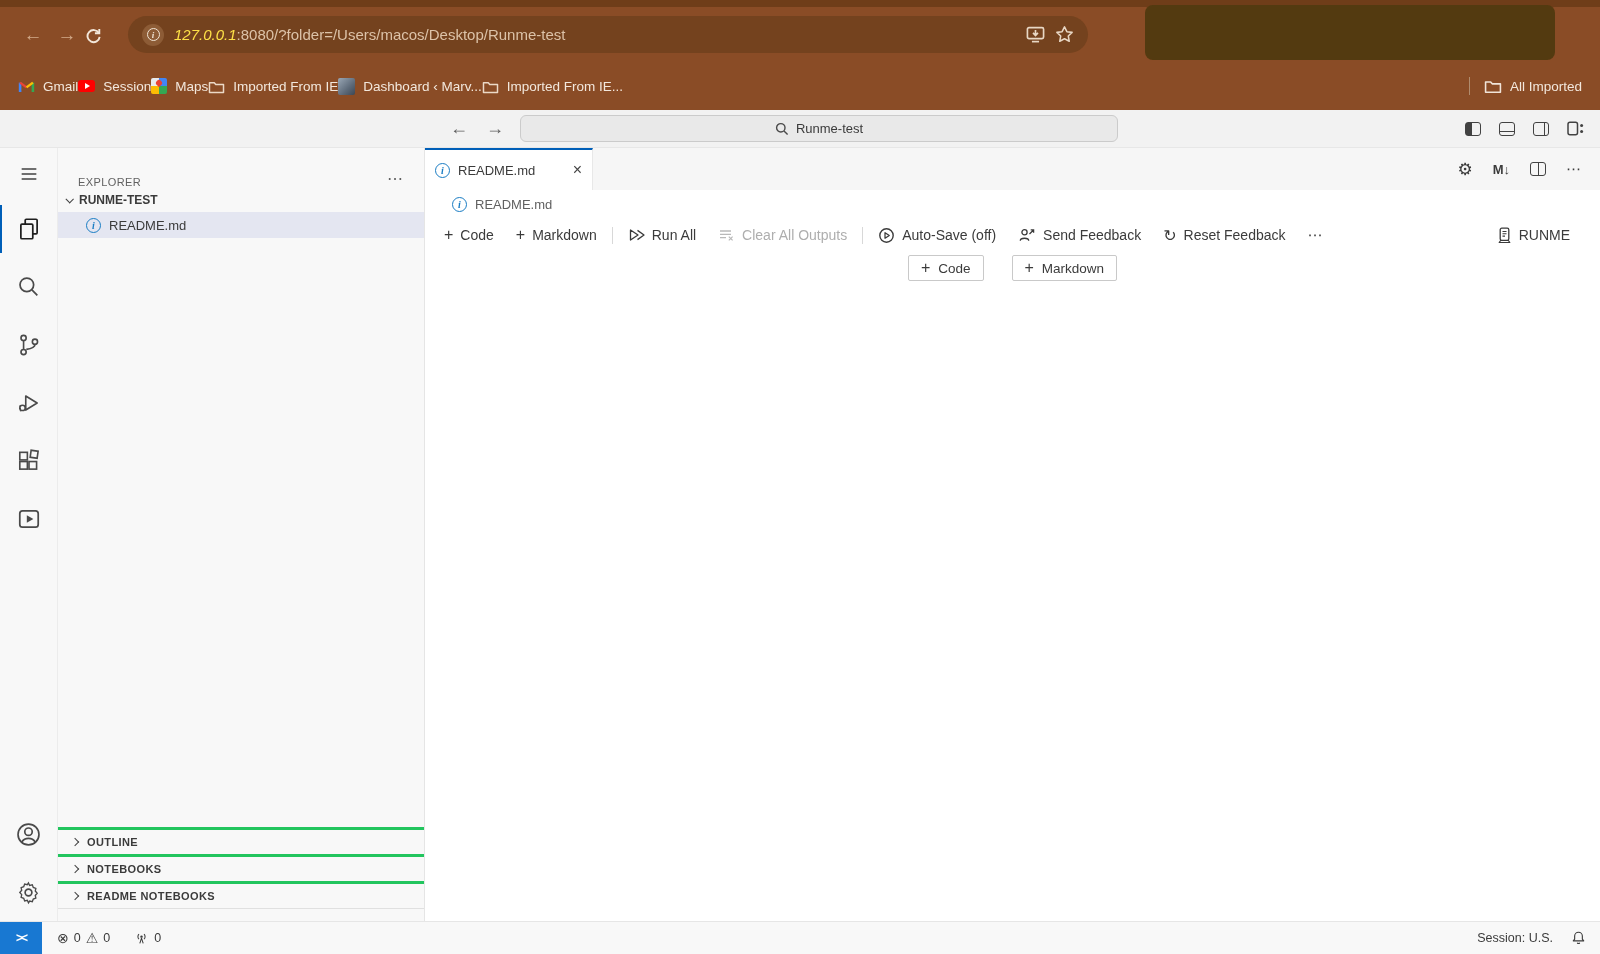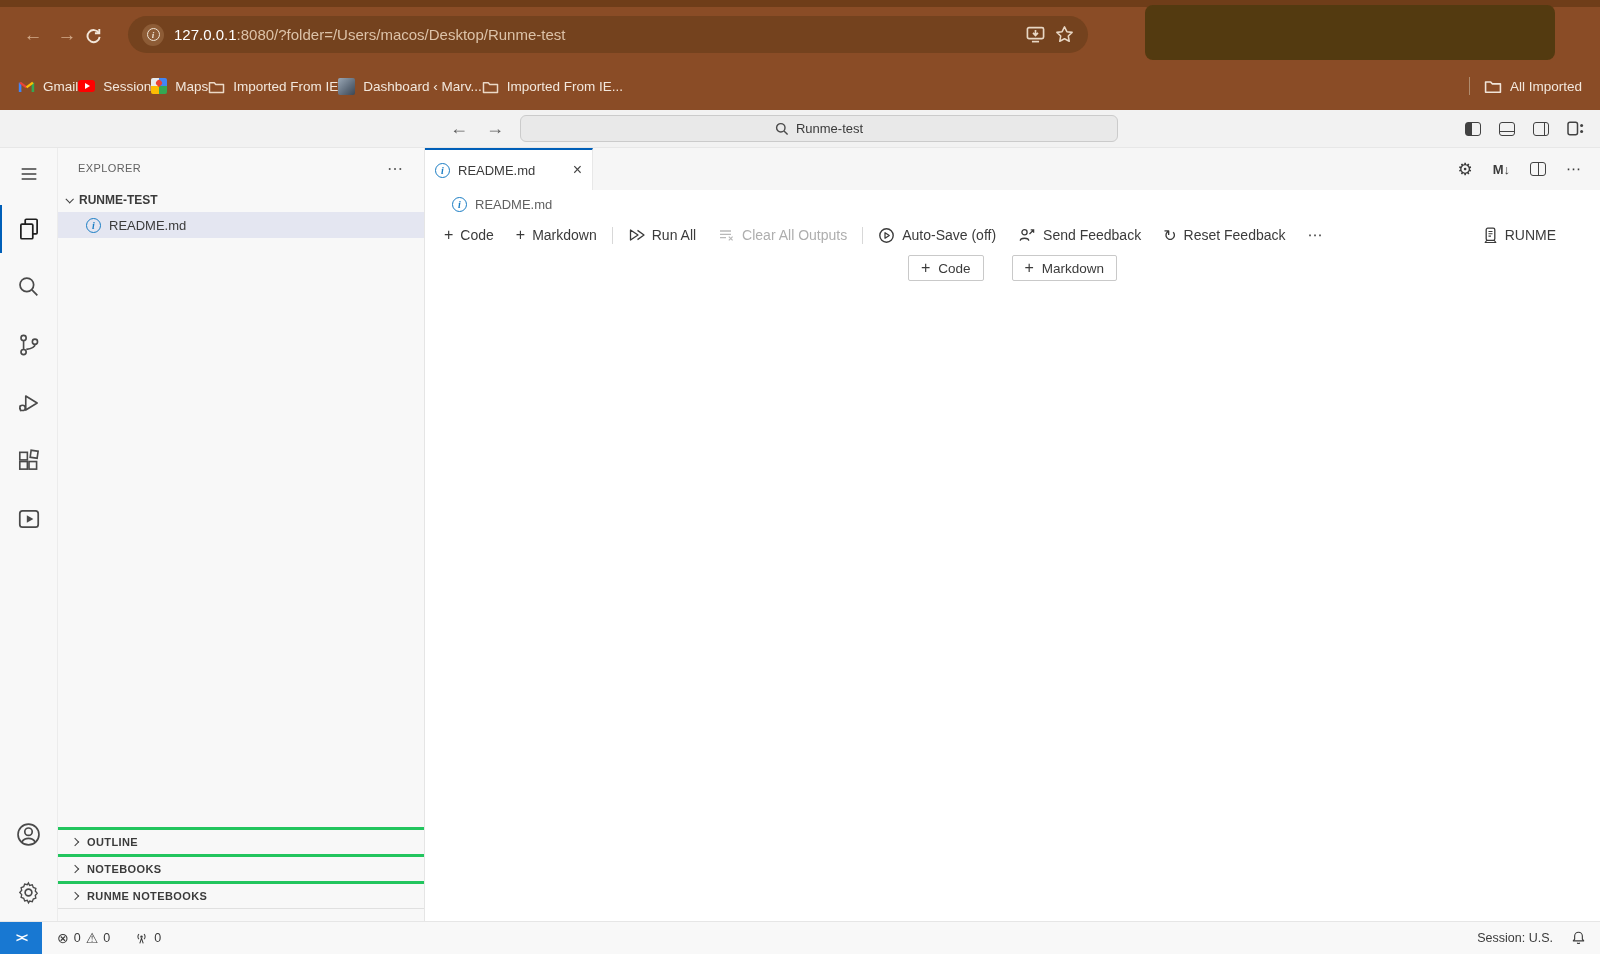--- a/index.html
+++ b/index.html
@@ -14,21 +14,21 @@
   .b-toolbar { position: relative; height: 55px; display: flex; align-items: center; padding: 0 16px; }
   .nav-glyph { font-size: 19px; color: #d3ac8c; width: 34px; text-align: center; cursor: default; }
   .url-pill { margin-left: 10px; width: 960px; height: 37px; background: #74421e; border-radius: 19px;
     display: flex; align-items: center; padding: 0 14px; gap: 10px; }
   .url-info-chip { width: 22px; height: 22px; border-radius: 50%; background: #8d5c36;
     display: flex; align-items: center; justify-content: center; }
   .url-info-ring { width: 13px; height: 13px; border: 1.3px solid #f0e4d4; border-radius: 50%;
     color: #f0e4d4; font: italic bold 9px "Liberation Serif", serif;
     display: flex; align-items: center; justify-content: center; }
   .url-text { flex: 1; font-size: 15px; white-space: nowrap; overflow: hidden; }
-  .url-host { color: #ffffff; }
+  .url-host { color: #fde047; font-style: italic; }
   .url-rest { color: #dcc2a8; }
   .redacted { position: absolute; left: 1145px; top: -2px; width: 410px; height: 55px;
     background: #533a10; border-radius: 8px; }
   .b-bookmarks { height: 48px; display: flex; align-items: center; padding: 0 18px; 
     color: #f2e7dc; font-size: 13.5px; }
   .bm { display: flex; align-items: center; gap: 8px; cursor: default; white-space: nowrap; }
   .bm-right { margin-left: auto; display: flex; align-items: center; gap: 14px; }
   .bm-sep { width: 1px; height: 18px; background: #b08c6e; }
   .yt-icon { width: 17px; height: 12px; background: #f00; border-radius: 3px; position: relative; }
   .yt-icon::before { content: ""; position: absolute; left: 6.5px; top: 3px;
@@ -65,21 +65,21 @@
     position: relative; color: #4a4a4a; }
   .ab-item.tall { height: 58px; }
   .ab-item.active { color: #1f1f1f; }
   .ab-item.active::before { content: ""; position: absolute; left: 0; top: 5px; bottom: 5px;
     width: 2px; background: #005fb8; }
   .ab-bottom { margin-top: auto; }
 
   
   .sidebar { width: 367px; background: #f8f8f8; border-right: 1px solid #e5e5e5;
     display: flex; flex-direction: column; }
-  .sb-header { height: 40px; display: flex; align-items: center; padding: 0 20px; }
+  .sb-header { height: 40px; display: flex; align-items: flex-end; padding: 0 20px; }
   .sb-title { font-size: 11px; letter-spacing: 0.4px; color: #616161; }
   .sb-dots { margin-left: auto; font-size: 16px; color: #616161; letter-spacing: 1px; }
   .sb-root { height: 24px; display: flex; align-items: center; gap: 7px; padding-left: 8px;
     font-size: 12px; font-weight: bold; color: #3b3b3b; }
   .sb-file { height: 26px; background: #e4e6f1; display: flex; align-items: center; gap: 8px;
     padding-left: 28px; font-size: 13px; color: #3b3b3b; }
   .sb-spacer { flex: 1; }
   .sb-section { height: 27px; border-top: 3px solid #22c55e; display: flex; align-items: center;
     gap: 9px; padding-left: 14px; font-size: 11px; font-weight: bold; letter-spacing: 0.4px; color: #3b3b3b; }
   .sb-footer { height: 13px; border-top: 1px solid #e0e0e0; }
@@ -103,21 +103,21 @@
     padding-right: 18px; color: #3b3b3b; }
   .gear-glyph { font-size: 17px; color: #3b3b3b; }
   .md-glyph { font-size: 13px; font-weight: bold; }
   .dots-glyph { font-size: 15px; letter-spacing: 1px; }
   .breadcrumb { height: 28px; display: flex; align-items: center; gap: 8px; padding-left: 27px;
     font-size: 13px; color: #616161; }
   .nbtoolbar { height: 34px; display: flex; align-items: center; padding-left: 8px; font-size: 14px; }
   .nbt { display: flex; align-items: center; gap: 7px; padding: 0 11px; color: #3b3b3b; white-space: nowrap; }
   .nbt.disabled { color: #aeaeae; }
   .nbt-sep { width: 1px; height: 17px; background: #d8d8d8; margin: 0 4px; }
-  .nbt-right { margin-left: auto; padding-right: 44px; }
+  .nbt-right { margin-left: auto; padding-right: 30px; }
   .insertrow { height: 32px; display: flex; justify-content: center; align-items: center; gap: 28px; }
   .ins-btn { height: 26px; display: flex; align-items: center; gap: 8px; padding: 0 12px;
     border: 1px solid #c9c9c9; border-radius: 2px; background: #fff; font-size: 13.5px; color: #3b3b3b; }
   .plus { font-size: 16px; font-weight: 400; line-height: 1; }
   .editor-empty { flex: 1; }
 
   
   .statusbar { position: absolute; left: 0; right: 0; bottom: 0; height: 33px; background: #f8f8f8;
     border-top: 1px solid #e6e6e6; display: flex; align-items: center; font-size: 12.5px; color: #3b3b3b; }
   .remote { width: 42px; height: 100%; background: #1878d2; color: #fff; display: flex;
@@ -314,21 +314,21 @@
       <div class="sb-section">
         <span class="chev chev-right"></span>
         <span>OUTLINE</span>
       </div>
       <div class="sb-section">
         <span class="chev chev-right"></span>
         <span>NOTEBOOKS</span>
       </div>
       <div class="sb-section">
         <span class="chev chev-right"></span>
-        <span>RUNME NOTEBOOKS</span>
+        <span>README NOTEBOOKS</span>
       </div>
       <div class="sb-footer"></div>
     </div>
 
     <div class="editor">
       <div class="tabbar">
         <div class="tab">
           <span class="info-ic">i</span>
           <span>README.md</span>
           <span class="tab-close">×</span>

